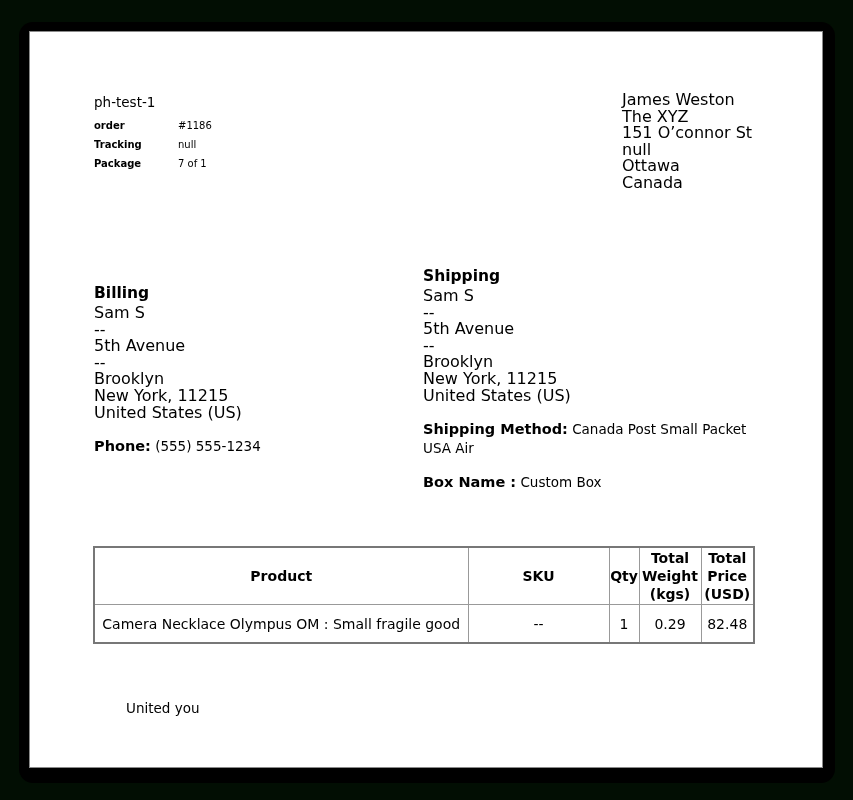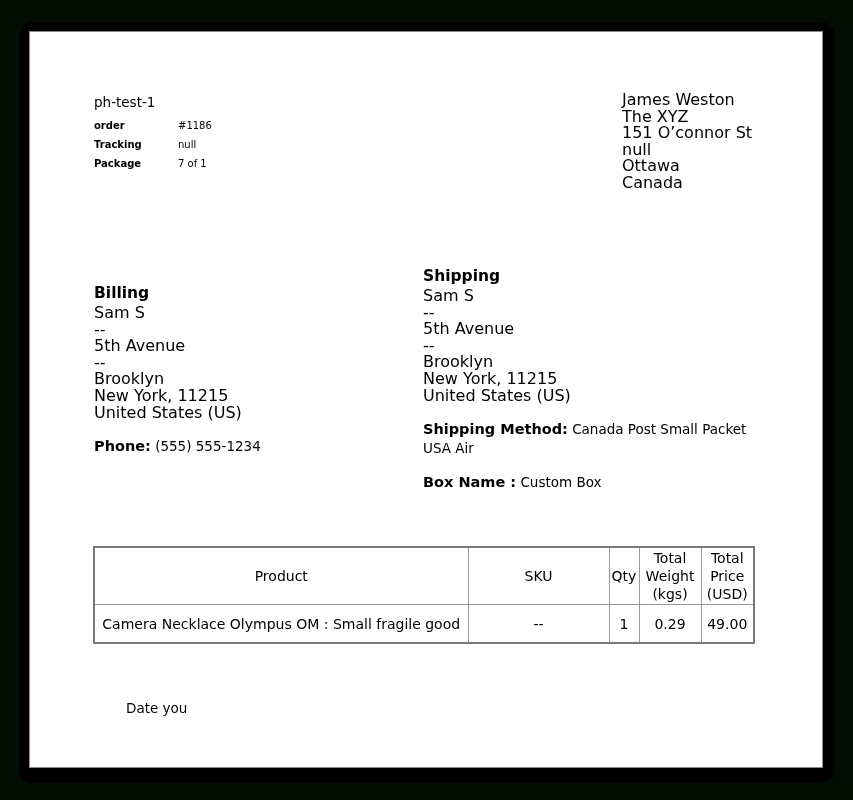--- a/index.html
+++ b/index.html
@@ -55,21 +55,21 @@
   }
   .items-table th, .items-table td {
     border: 1px solid #999;
     text-align: center;
     vertical-align: middle;
     font-size: 14px;
     line-height: 18px;
     padding: 1px;
     overflow: hidden;
   }
-  .items-table th { font-weight: normal; height: 54px; }
+  .items-table th { font-weight: bold; height: 54px; }
   .items-table td { height: 35px; }
 
   .thank-you { position: absolute; left: 96px; top: 668px; font-size: 13.5px; }
 </style>
 </head>
 <body>
 
 <div class="canvas">
   <div class="frame"></div>
   <div class="page">
@@ -149,21 +149,21 @@
           <th>Total Weight (kgs)</th>
           <th>Total Price (USD)</th>
         </tr>
       </thead>
       <tbody>
         <tr>
           <td>Camera Necklace Olympus OM : Small fragile good</td>
           <td>--</td>
           <td>1</td>
           <td>0.29</td>
-          <td>49.00</td>
+          <td>82.48</td>
         </tr>
       </tbody>
     </table>
 
-    <div class="thank-you">Date you</div>
+    <div class="thank-you">United you</div>
 
   </div>
 </div>
 
 </body></html>

